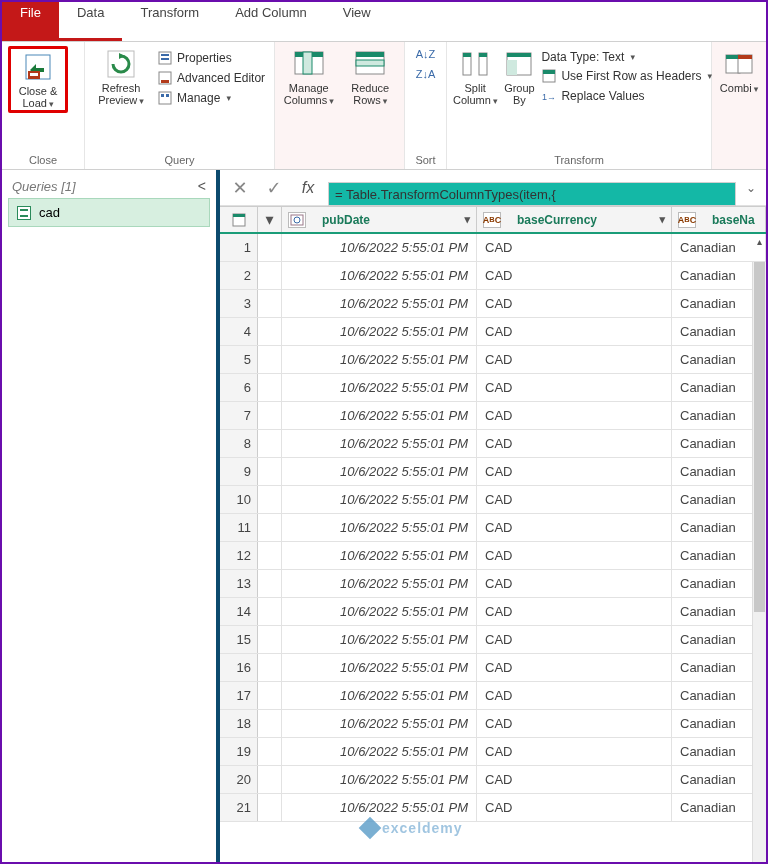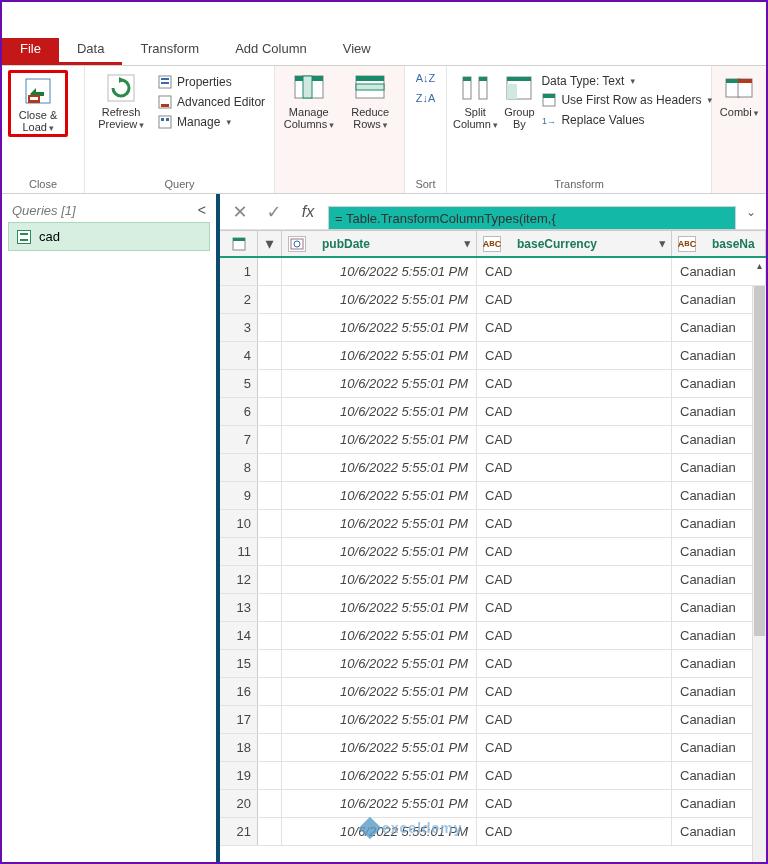--- a/index.html
+++ b/index.html
@@ -1,19 +1,19 @@
 <!DOCTYPE html>
 <html><head>
 <meta charset="utf-8">
 <style>
   * { box-sizing: border-box; margin: 0; padding: 0; font-family: "Segoe UI", Arial, sans-serif; }
   body { width: 768px; height: 864px; overflow: hidden; background: #fff; border: 2px solid #6a0dad; position: relative; }
 
   
-  .tabbar { height: 28px; display: flex; align-items: stretch; border-bottom: 1px solid #d0d0d0; background: #fff; font-size: 13px; margin-top: 36px; }
+  .tabbar { height: 40px; display: flex; align-items: stretch; border-bottom: 1px solid #d0d0d0; background: #fff; font-size: 13px; }
   .tab { padding: 3px 18px; color: #444; cursor: pointer; }
   .tab.file { background: #c41818; color: #fff; }
   .tab.active { border-bottom: 3px solid #c41818; font-weight: 400; }
 
   
   .ribbon { height: 128px; display: flex; border-bottom: 1px solid #d0d0d0; background: #fff; }
   .group { border-right: 1px solid #e6e6e6; display: flex; flex-direction: column; justify-content: space-between; }
   .group-body { display: flex; align-items: flex-start; padding: 4px 6px 0; gap: 6px; }
   .group-label { text-align: center; font-size: 11px; color: #666; padding: 2px 0 3px; }
   .bigbtn { display: flex; flex-direction: column; align-items: center; width: 60px; font-size: 11px; color: #333; text-align: center; cursor: pointer; gap: 2px; padding-top: 2px; }

